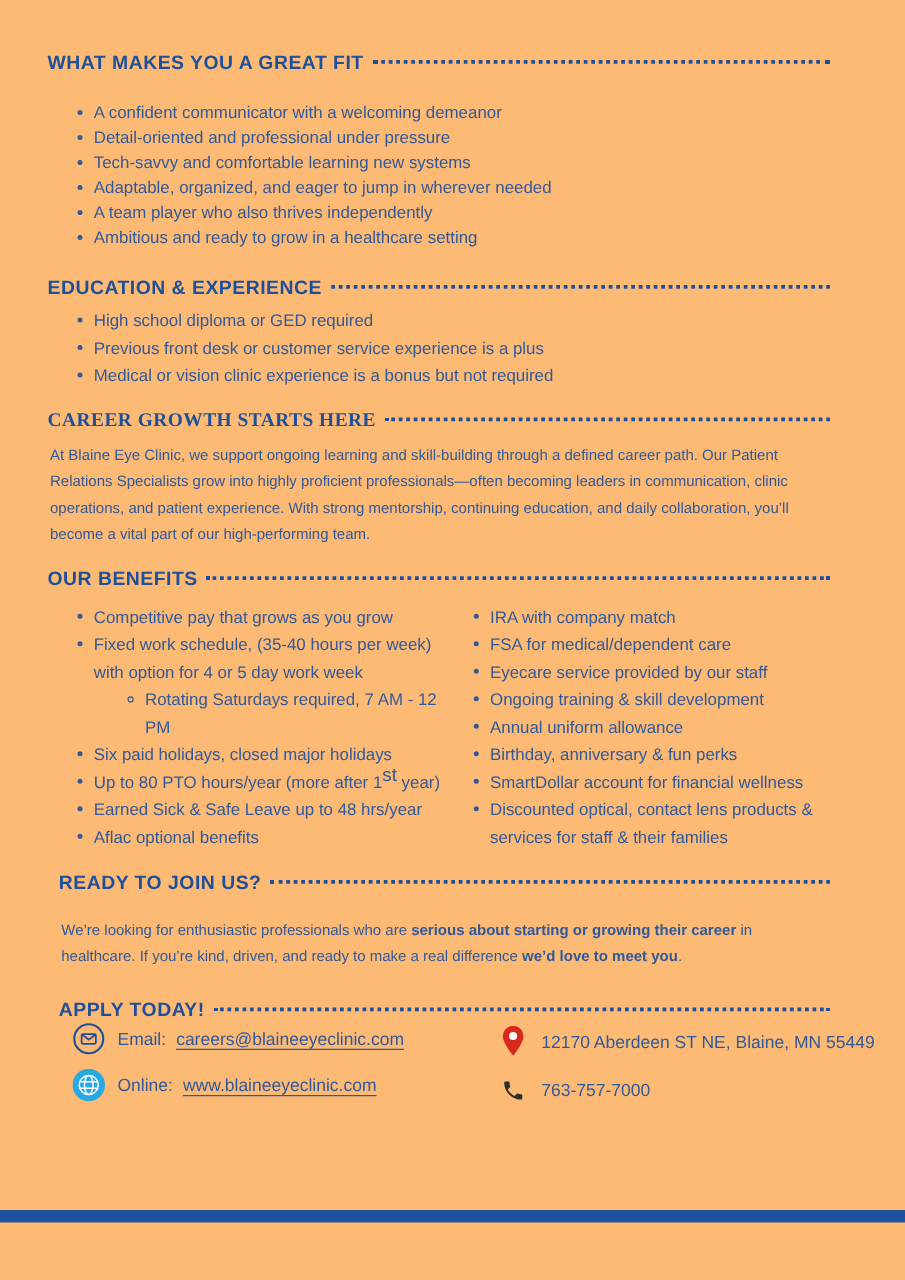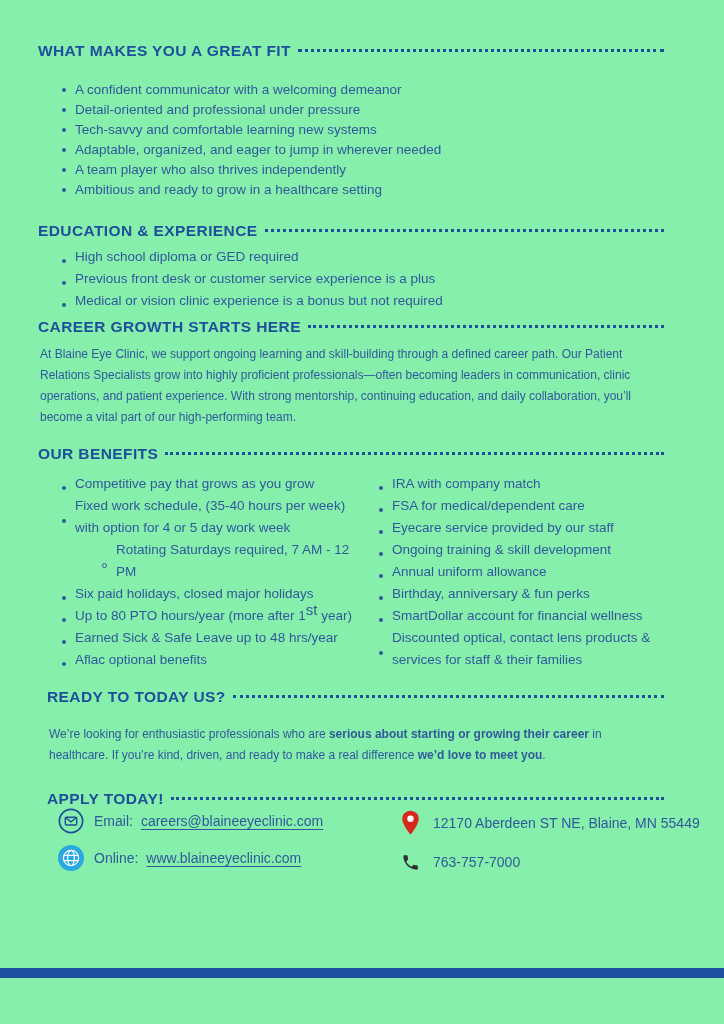--- a/index.html
+++ b/index.html
@@ -10,21 +10,21 @@
     --phone:#2e2e2e;
     --bar:#1e509f;
   }
   *{margin:0;padding:0;box-sizing:border-box;}
   html,body{background:#e9e9e9;}
   body{font-family:"Liberation Sans",sans-serif;}
   .page{
     position:relative;
     width:724px;height:1024px;
     margin:0 auto;
-    background:#86efac;
+    background:#fdba74;
     padding:42px 60px 0 38px;
     overflow:hidden;
     color:var(--body);
   }
   
   .sec-head{display:flex;align-items:baseline;}
   .sec-title{
     font-size:15.5px;font-weight:bold;color:var(--accent);
     letter-spacing:.4px;white-space:nowrap;line-height:18px;
   }
@@ -33,30 +33,30 @@
     border-bottom:3px dotted var(--accent);
     transform:translateY(-4px);
   }
   .indent-more{padding-left:9px;}
   
   ul{list-style:none;}
   .b{display:flex;font-size:13.5px;color:var(--body);}
   .dot{flex:none;width:4px;height:4px;border-radius:50%;background:var(--body);margin:8px 9px 0 0;}
   .ring{flex:none;width:5px;height:5px;border-radius:50%;border:1.2px solid var(--body);background:none;margin:8px 9px 0 0;}
   .list-tight .b{line-height:20px;}
-  .list-med .b{line-height:22px;align-items:center;}
+  .list-med .b{line-height:22px;}
   .sub{margin-left:40px;}
   .para{font-size:12px;line-height:21px;color:var(--body);}
   .para b{font-weight:bold;}
   sup{font-size:15px;vertical-align:super;line-height:0;}
   
   .s1-list{margin-top:20px;padding-left:24px;}
   .s2-head{margin-top:22px;}
   .s2-list{margin-top:6px;padding-left:24px;}
-  .s3-head{margin-top:6px;}
+  .s3-head{margin-top:16px;font-family:Liberation Serif, serif;}
   .s3-para{margin-top:8px;padding-left:2px;}
   .s4-head{margin-top:17px;}
   .benefits{display:flex;margin-top:10px;}
   .ben-left{width:325px;flex:none;padding-left:24px;}
   .ben-right{flex:1;padding-left:16px;}
   .s5-head{margin-top:17px;}
   .s5-para{margin-top:18px;padding-left:11px;}
   .s6-head{margin-top:24px;}
   
   .contact{display:flex;gap:35px;}
@@ -196,21 +196,21 @@
           <span>SmartDollar account for financial wellness</span>
         </li>
       <li class="b">
           <span class="dot"></span>
           <span>Discounted optical, contact lens products &amp; services for staff &amp; their families</span>
         </li>
     </ul>
   </div>
 
   <div class="sec-head s5-head indent-more">
-    <span class="sec-title">READY TO TODAY US?</span>
+    <span class="sec-title">READY TO JOIN US?</span>
     <span class="leader"></span>
   </div>
   <p class="para s5-para"><span>We’re looking for enthusiastic professionals who are </span><b>serious about starting or growing their career</b><span> in healthcare. If you’re kind, driven, and ready to make a real difference </span><b>we’d love to meet you</b><span>.</span></p>
 
   <div class="sec-head s6-head indent-more">
     <span class="sec-title">APPLY TODAY!</span>
     <span class="leader"></span>
   </div>
 
   <div class="contact">

